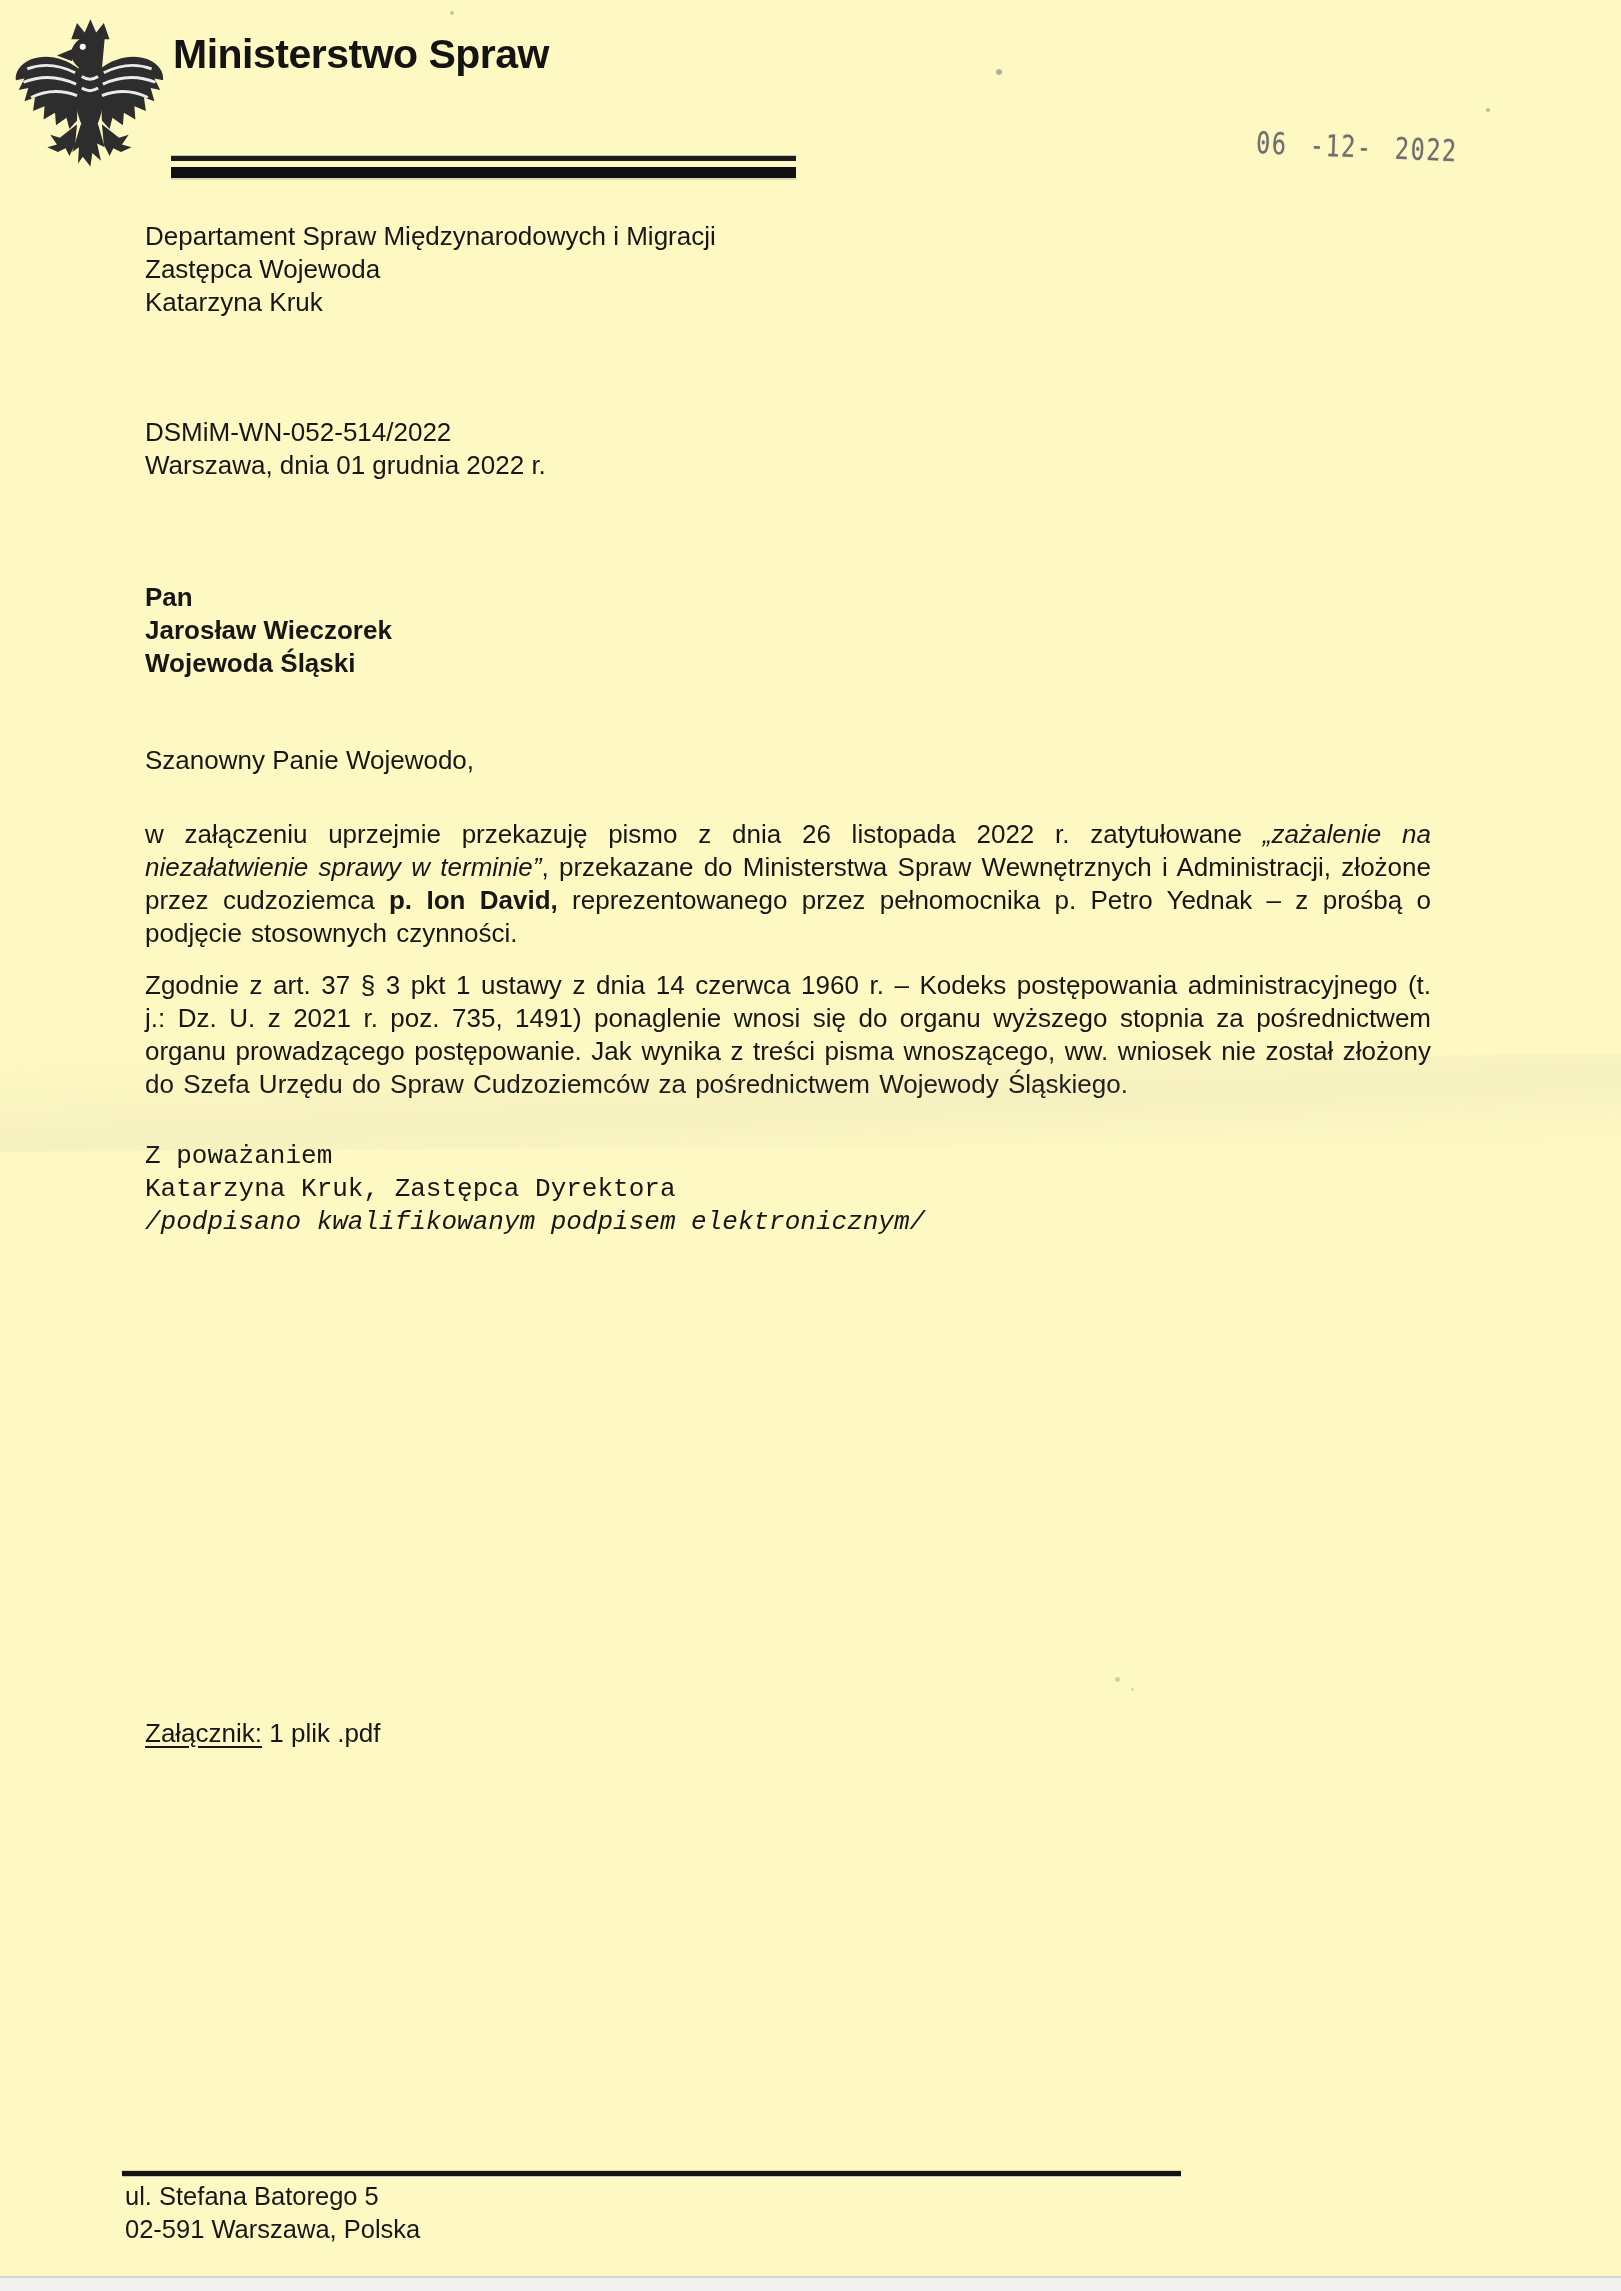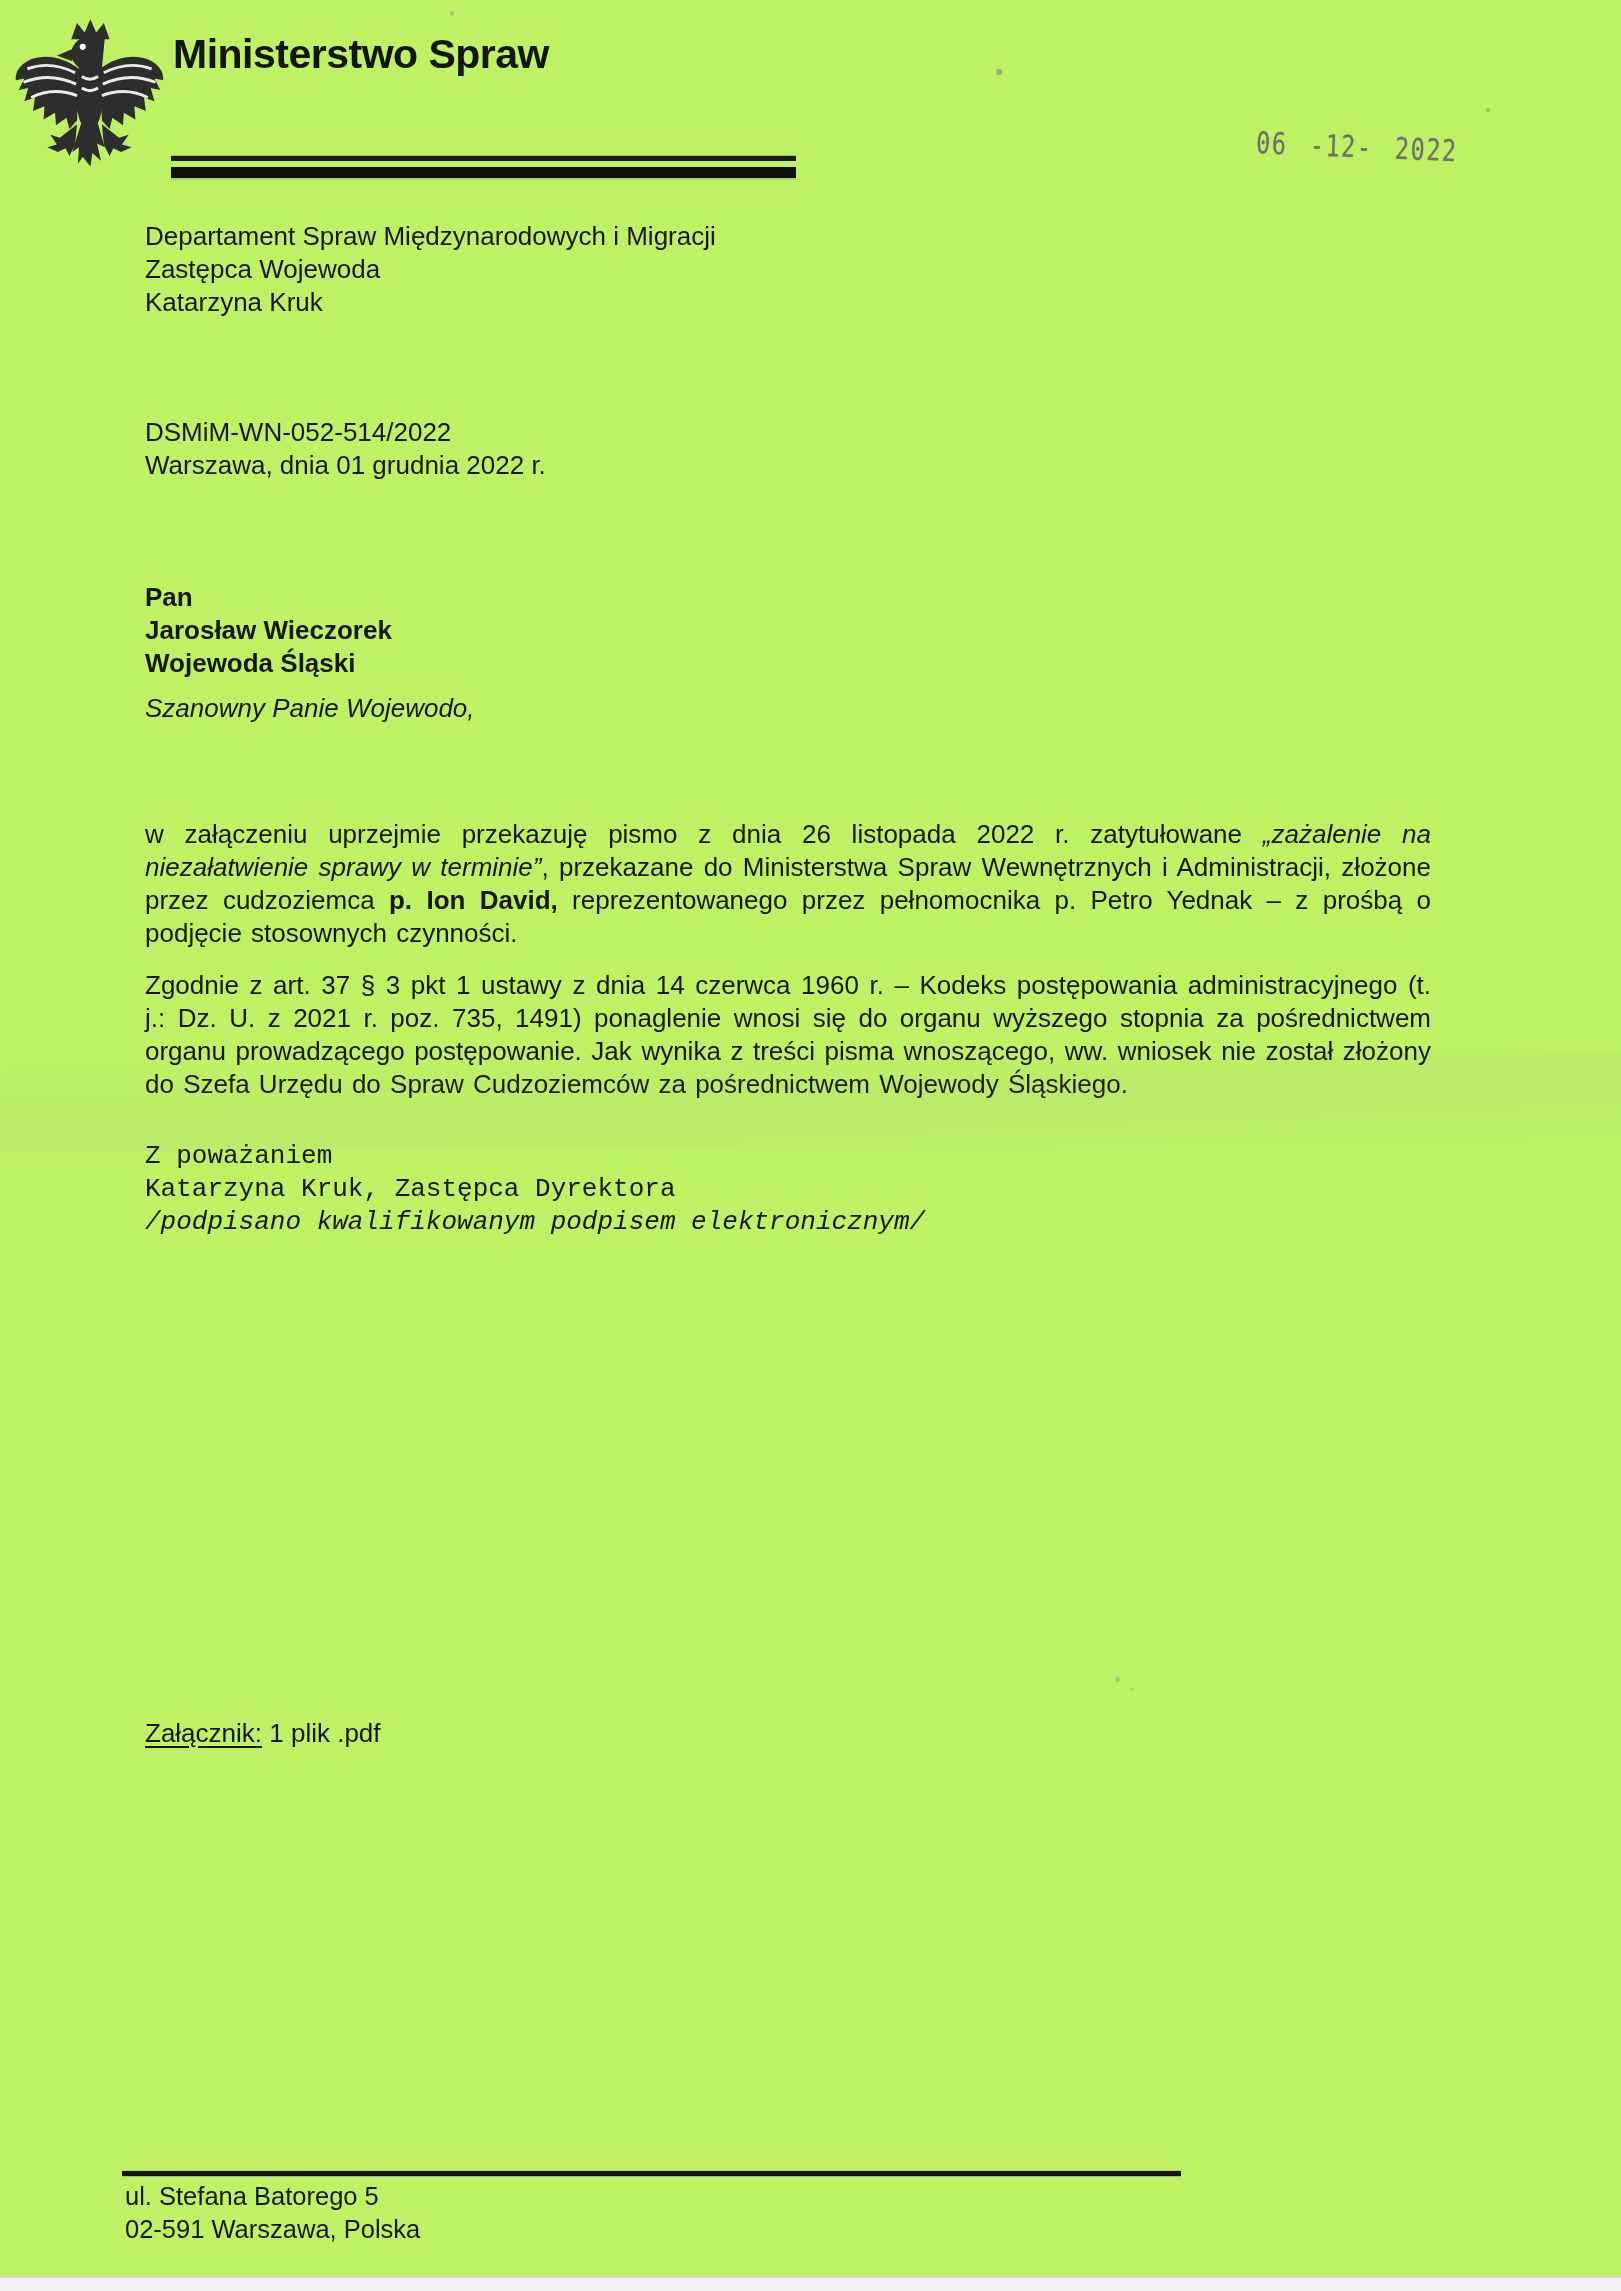--- a/index.html
+++ b/index.html
@@ -1,20 +1,20 @@
 <!DOCTYPE html>
 <html lang="pl"><head>
 <meta charset="utf-8">
 <style>
   * { margin:0; padding:0; box-sizing:border-box; }
   html,body { width:1621px; background:#ffffff; }
   body { font-family:"Liberation Sans","DejaVu Sans",sans-serif; color:#1b1b1b; }
   .page {
     position:relative; width:1621px; height:2292px;
-    background:#bef264; overflow:hidden;
+    background:#fef9c3; overflow:hidden;
   }
 
   
   .emblem { position:absolute; left:11.8px; top:13.7px; width:153px; height:169px; }
   .ministry-name {
     position:absolute; left:173px; top:25.5px;
     font-size:41px; font-weight:700; line-height:57px;
     letter-spacing:-0.5px; color:#141414;
   }
   .ministry-name span { display:block; }
@@ -33,21 +33,21 @@
     transform:rotate(2.4deg) scaleX(0.78); transform-origin:left top;
     text-shadow:0 0 1px rgba(110,110,110,0.55);
     white-space:nowrap;
   }
 
   
   .blk { position:absolute; left:145px; font-size:26px; line-height:33px; color:#171717; }
   .sender-block   { top:220px; }
   .reference-block{ top:416px; }
   .recipient-block{ top:581px; font-weight:700; line-height:33px; }
-  .greeting       { top:692px; font-style:italic; }
+  .greeting       { top:744px; }
   .para {
     width:1286px; text-align:justify; text-align-last:left;
     word-spacing:2px;
     margin-top:22px;
   }
   .paragraph-1 { top:796px; }
   .paragraph-2 { top:947px; }
   .closing-block { top:1140px;font-family:Liberation Mono, monospace; }
   .italic { font-style:italic; }
   .bold   { font-weight:700; }

